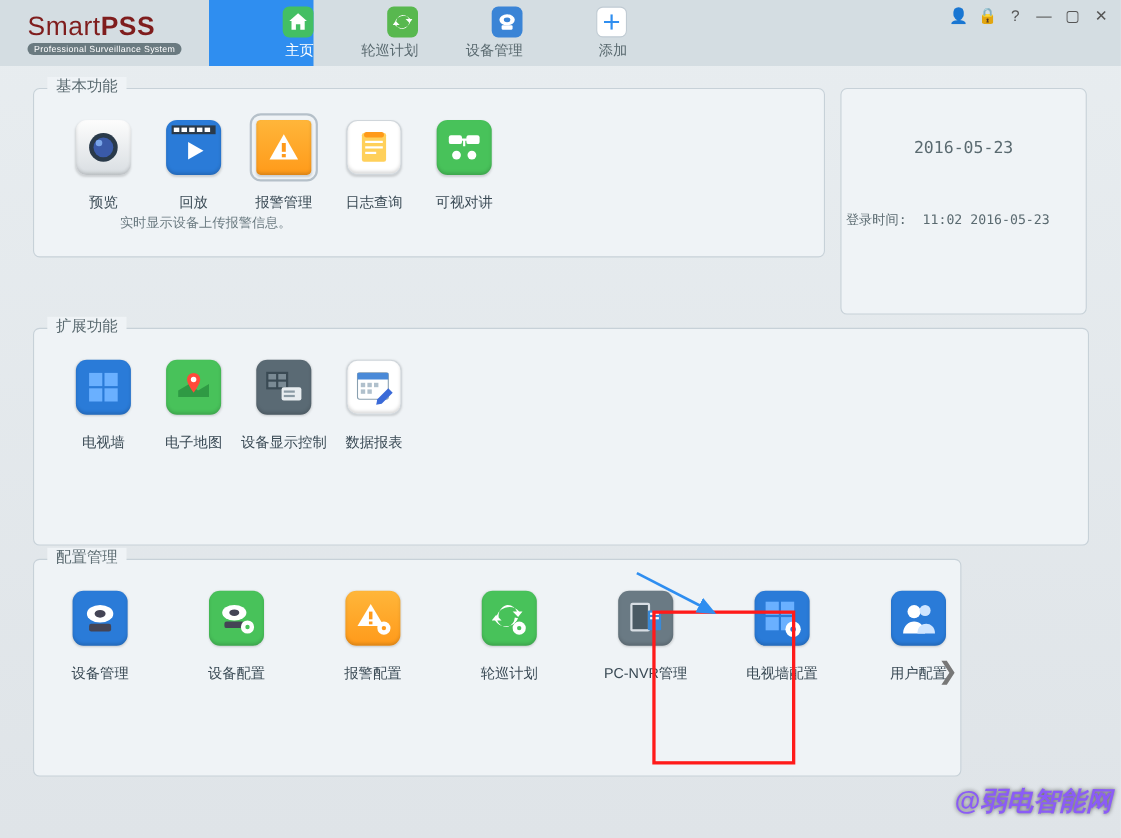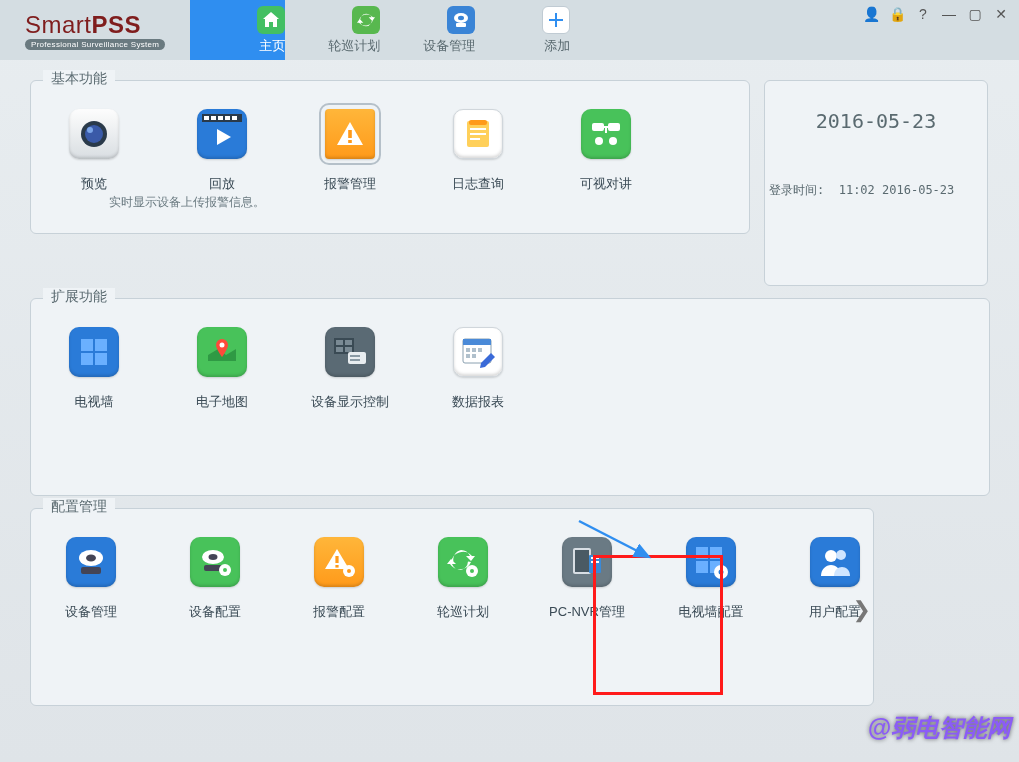--- a/index.html
+++ b/index.html
@@ -59,24 +59,24 @@
   background: #eff3f6; padding: 0 8px;
   font-size: 14px; color: #5a6a70;
   transform: translateY(-50%);
 }
 .panel-basic { width: 720px; height: 154px; }
 .panel-clock { width: 224px; height: 206px; padding-top: 26px; text-align: center; }
 .panel-ext { width: 960px; height: 198px; }
 .panel-cfg { width: 844px; height: 198px; }
 
 .clock-time { font-size: 30px; color: #41515a; font-weight: bold; letter-spacing: 1px; }
-.clock-date { font-size: 20px; color: #5a6a70; margin-top: 2px; font-family: monospace; }
+.clock-date { font-size: 15px; color: #5a6a70; margin-top: 18px; font-family: monospace; }
 .user-lines { margin-top: 46px; text-align: left; padding-left: 4px; font-size: 12px; color: #5a6a70; font-family: "SimSun", monospace; line-height: 1.9; }
 
-.tiles { display: flex; padding: 28px 0 0 22px; gap: 46px; }
+.tiles { display: flex; padding: 28px 0 0 22px; }
 .tile { width: 82px; display: flex; flex-direction: column; align-items: center; cursor: pointer; }
 .tile-icon {
   width: 50px; height: 50px; border-radius: 10px;
   display: flex; align-items: center; justify-content: center;
   box-shadow: inset 0 -2px 3px rgba(0,0,0,0.15), 0 1px 2px rgba(0,0,0,0.15);
 }
 .tile-label { font-size: 13px; color: #3a4a55; margin-top: 16px; text-align: center; }
 .tile.hovered .tile-icon { outline: 2px solid #b5c0c9; outline-offset: 4px; background-color: rgba(255,255,255,0.3); border-radius: 4px; }
 .hint { position: absolute; left: 78px; bottom: 22px; font-size: 12px; color: #6a7a80; }
 

